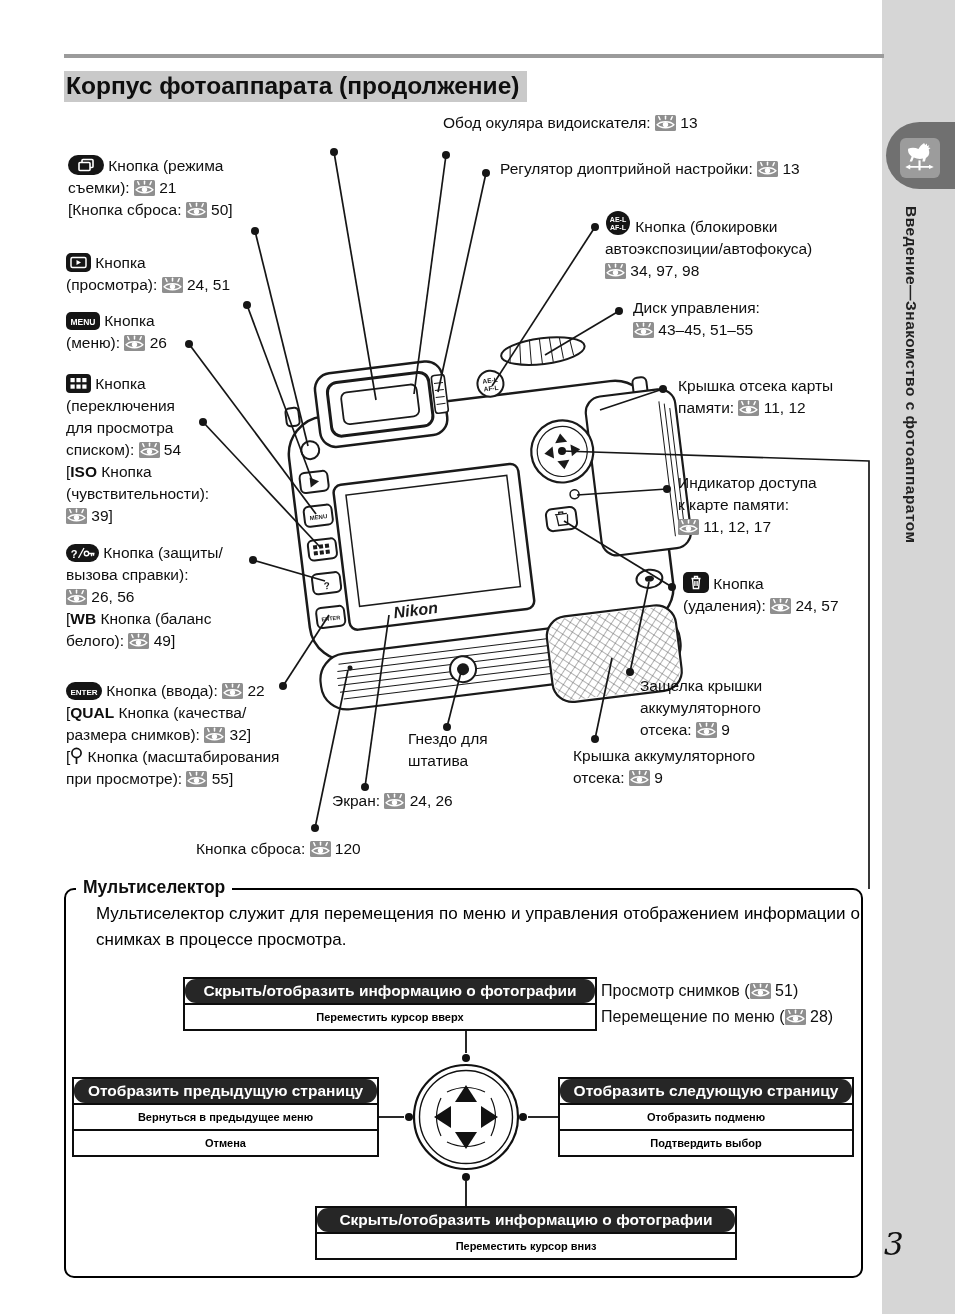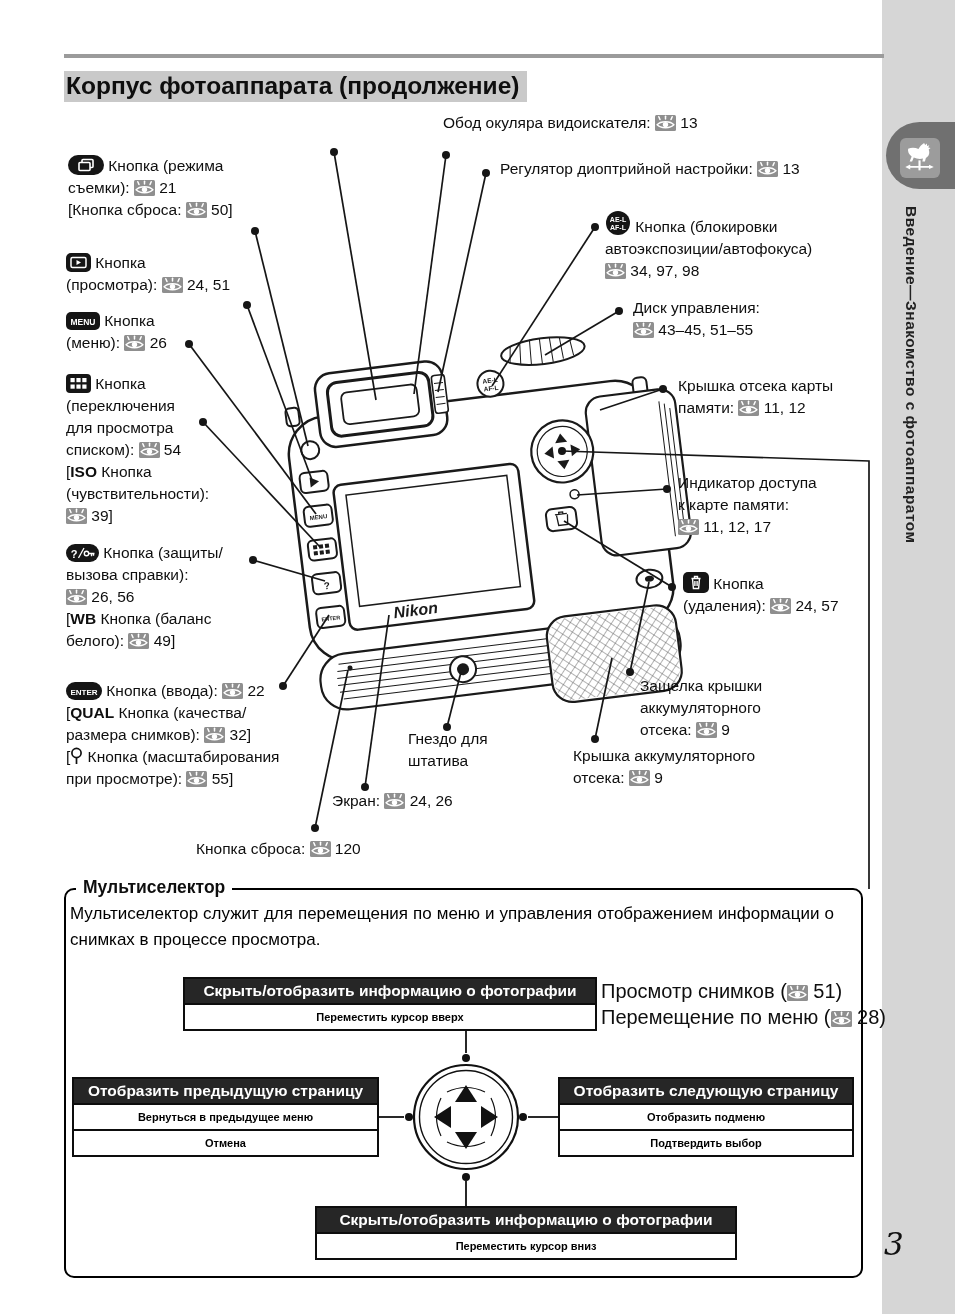--- a/index.html
+++ b/index.html
@@ -19,27 +19,27 @@
   .title span{background:#c9c9c9;padding:1px 8px 3px 2px;}
   .callout{position:absolute;z-index:2;font-size:15.5px;line-height:22px;white-space:nowrap;}
   .callout b{font-weight:bold;margin-top:8px;}
   .lline{white-space:nowrap;}
   .ic{display:inline-block;vertical-align:-4px;line-height:0;}
   .ic.small{vertical-align:-3px;}
   .msbox{position:absolute;left:64px;top:888px;width:795px;height:386px;border:2px solid #000;
          border-radius:10px;z-index:1;background:transparent;}
   .mstitle{position:absolute;left:76px;top:877px;background:#fff;padding:0 7px;font-size:17.5px;
            font-weight:bold;z-index:2;}
-  .msdesc{position:absolute;left:70px;top:901px;width:764px;font-size:17px;line-height:26px;
+  .msdesc{position:absolute;left:96px;top:901px;width:764px;font-size:17px;line-height:26px;
           text-align:justify;z-index:2;color:#000;}
   .tbl{position:absolute;z-index:2;border:2px solid #0d0d0d;background:#fff;text-align:center;
        font-weight:bold;}
-  .tbl .hd{background:#262626;color:#fff;font-size:15.5px;line-height:20px;padding:2px 3px;}
+  .tbl .hd{background:#262626;color:#fff;font-size:15.5px;line-height:20px;padding:2px 3px;border-radius:11px;}
   .tbl .rw{border-top:2px solid #0d0d0d;font-size:11px;line-height:20px;padding:2px 3px;color:#000;}
-  .note{position:absolute;z-index:2;font-size:20px;line-height:24px;white-space:nowrap;}
+  .note{position:absolute;z-index:2;font-size:16px;line-height:24px;white-space:nowrap;}
 </style>
 </head>
 <body>
 
 <div class="page">
 
   <svg class="art" width="955" height="1314" viewBox="0 0 955 1314">
     <defs>
       <pattern id="pgrid" width="7" height="7" patternUnits="userSpaceOnUse" patternTransform="rotate(40)">
         <path d="M0 0H7M0 0V7" stroke="#555" stroke-width="0.9" fill="none"></path>

